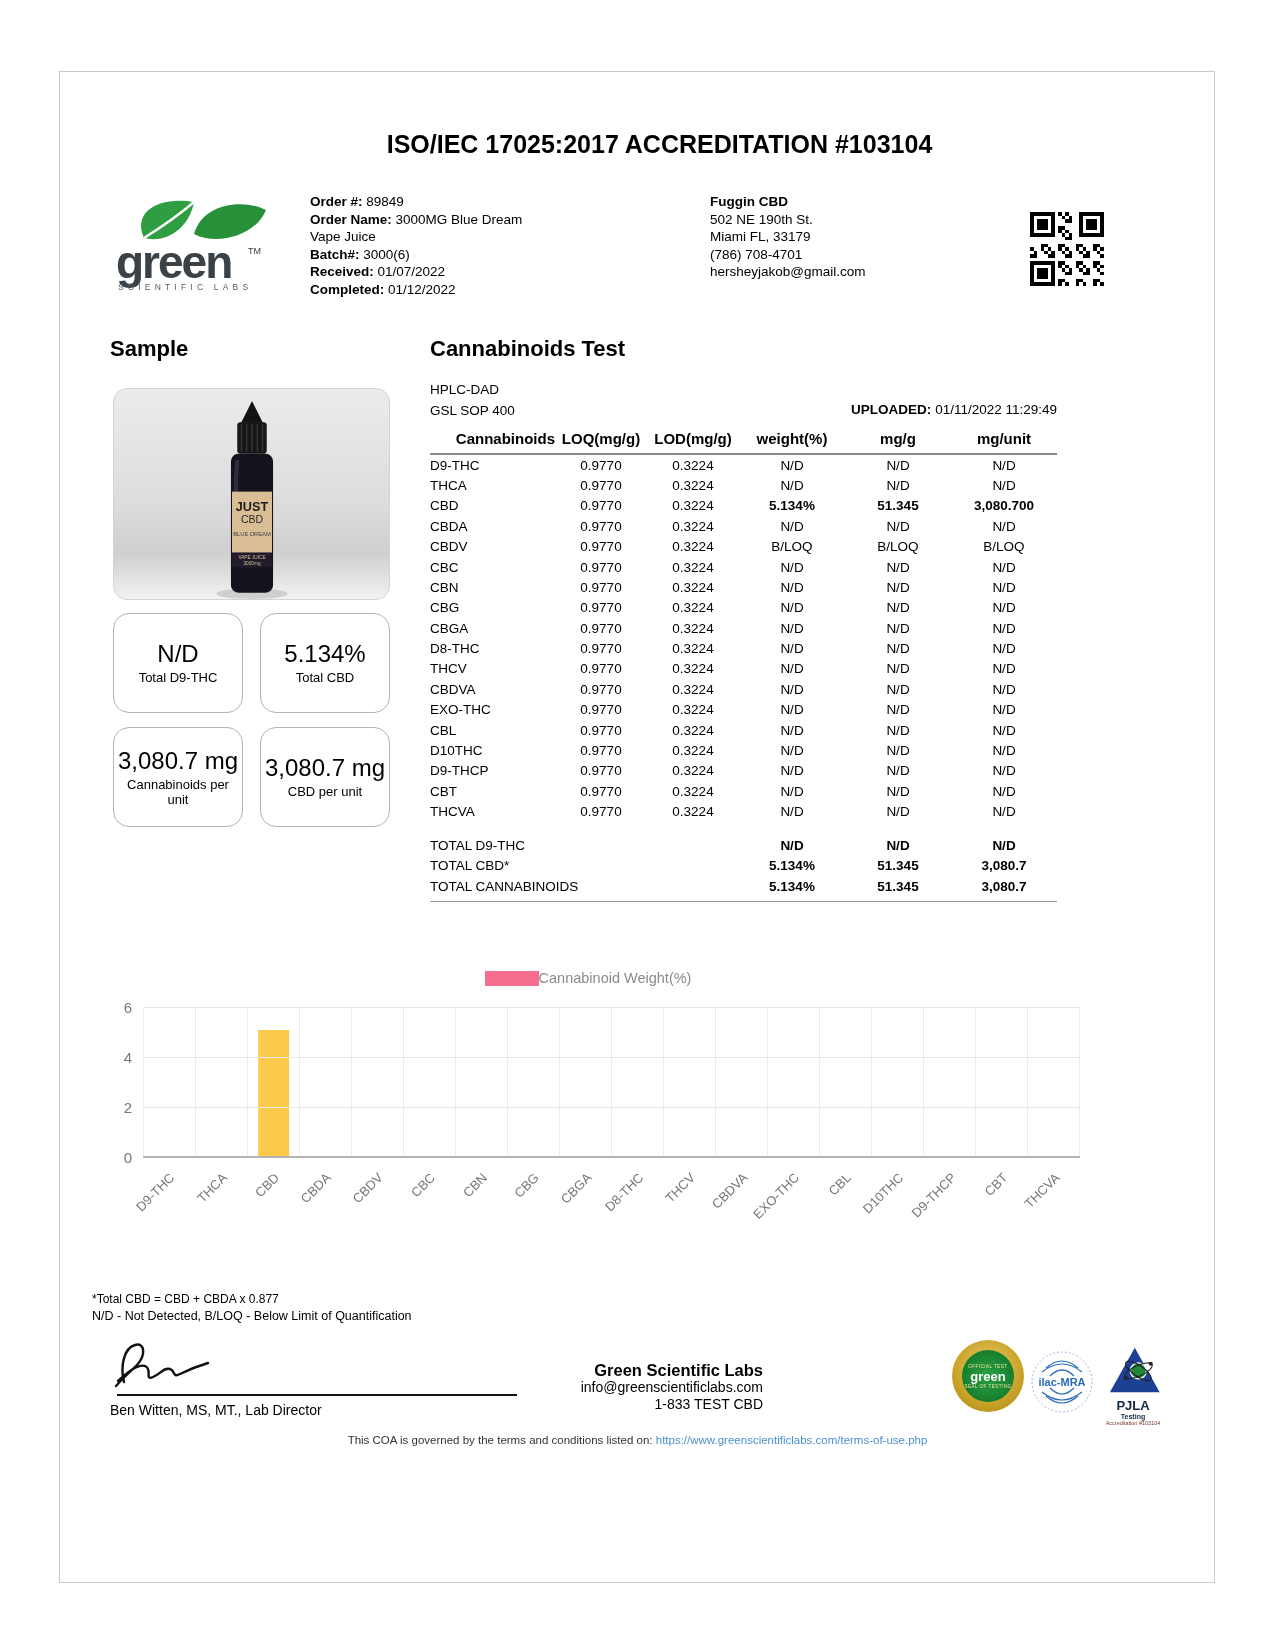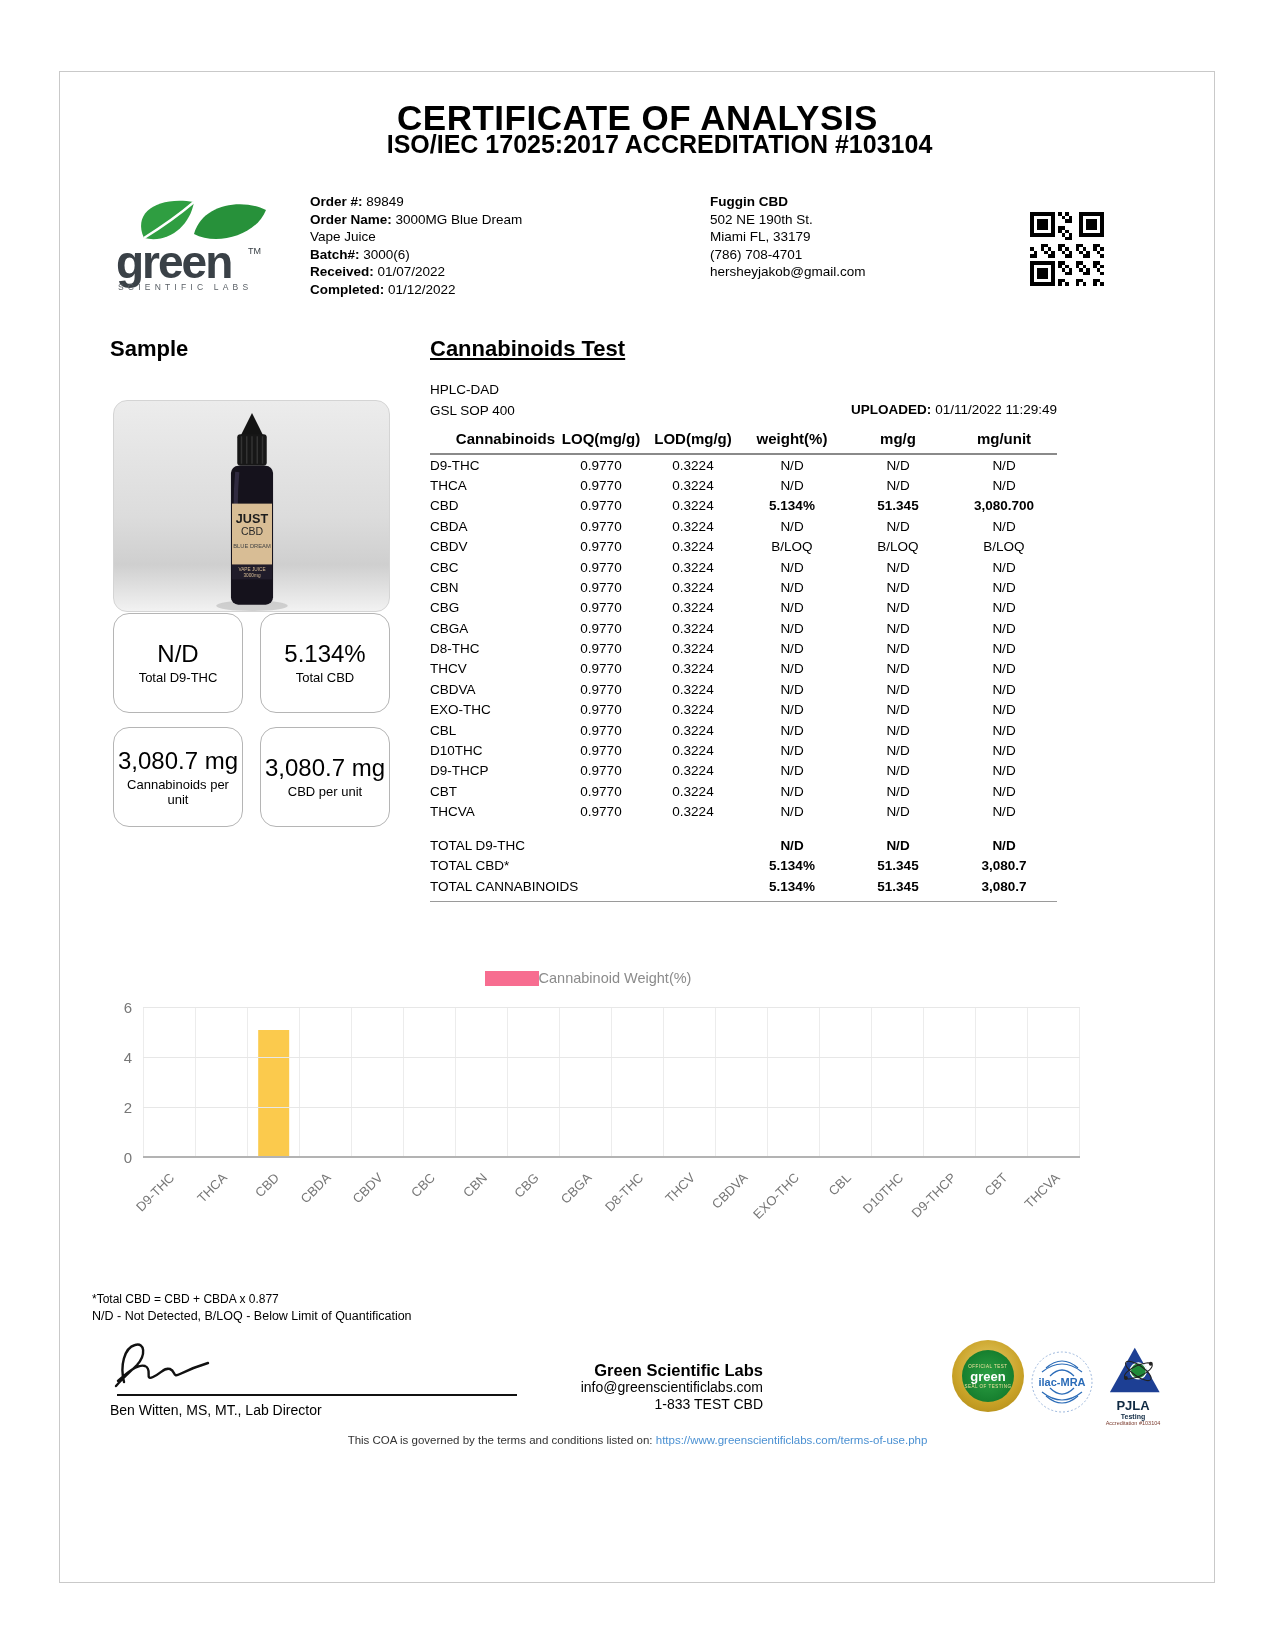--- a/index.html
+++ b/index.html
@@ -16,21 +16,21 @@
   .lab-logo { position:absolute; left:110px; top:192px; width:180px; }
   .order-block { position:absolute; left:310px; top:193px; width:215px; font-size:13.5px; line-height:17.5px; }
   .client-block { position:absolute; left:710px; top:193px; width:240px; font-size:13.5px; line-height:17.5px; }
   .lbl { font-weight:bold; }
   .qr { position:absolute; left:1030px; top:212px; width:74px; height:74px; }
 
   
   .section-heading { position:absolute; font-size:22px; font-weight:bold; }
   .photo { position:absolute; left:113px; top:388px; width:277px; height:212px; border-radius:14px;
            background:linear-gradient(180deg,#ececec 0%,#dcdcdc 55%,#cfcfcf 78%,#f2f2f2 100%);
-           border:1px solid #d4d4d4; display:flex; align-items:flex-end; justify-content:center; overflow:hidden;margin-top:12px; }
+           border:1px solid #d4d4d4; display:flex; align-items:flex-end; justify-content:center; overflow:hidden; }
   .stats { position:absolute; left:113px; top:613px; width:278px; display:grid;
            grid-template-columns:130px 130px; gap:14px 17px; }
   .stat-box { height:100px; border:1.5px solid #b5b5b5; border-radius:16px; background:#fff;
               display:flex; flex-direction:column; align-items:center; justify-content:center; text-align:center; }
   .stat-value { font-size:24px; line-height:26px; }
   .stat-label { font-size:13px; line-height:15px; margin-top:3px; padding:0 6px; }
   .unit-note { position:absolute; left:110px; top:833px; width:250px; font-size:13.5px; line-height:17px; }
 
   
   .method { position:absolute; left:430px; top:382px; font-size:13.5px; }
@@ -89,21 +89,20 @@
 
   .terms { position:absolute; left:0; top:1434px; width:1275px; text-align:center; font-size:11.5px; color:#333; }
   .terms a { color:#4a90d2; text-decoration:none; }
 </style>
 </head>
 <body>
 
 <div class="page">
   <div class="frame"></div>
 
-  <div class="title">CERTIFICATE OF ANALYSIS</div>
   <div class="subtitle">ISO/IEC 17025:2017 ACCREDITATION #103104</div>
 
   <div class="lab-logo">
     <svg width="180" height="100" viewBox="0 0 180 100">
       <path d="M34 46 C22 20 48 4 84 10 C80 34 58 52 34 46 Z" fill="#2f9e41"></path>
       <path d="M84 42 C92 12 132 6 156 18 C146 44 106 54 84 42 Z" fill="#27913a"></path>
       <path d="M84 10 C70 22 50 36 34 46" stroke="#fff" stroke-width="2.4" fill="none"></path>
       <text x="6" y="86" font-size="46" font-weight="bold" fill="#3a4147" letter-spacing="-2">green</text>
       <text x="138" y="62" font-size="9" fill="#3a4147">TM</text>
       <text x="8" y="98" font-size="8.5" fill="#5a6066" letter-spacing="4.2">SCIENTIFIC LABS</text>
@@ -261,21 +260,21 @@
       <div class="stat-box">
         <div class="stat-value">3,080.7 mg</div>
         <div class="stat-label">Cannabinoids per unit</div>
       </div>
       <div class="stat-box">
         <div class="stat-value">3,080.7 mg</div>
         <div class="stat-label">CBD per unit</div>
       </div>
     </div>
 
-  <div class="section-heading" style="left:430px; top:336px;text-decoration:underline;">Cannabinoids Test</div>
+  <div class="section-heading" style="left:430px; top:336px;">Cannabinoids Test</div>
   <div class="method">HPLC-DAD</div>
   <div class="sop">GSL SOP 400</div>
   <div class="uploaded">
     <span class="lbl">UPLOADED:</span> <span>01/11/2022 11:29:49</span>
   </div>
 
   <table class="coa">
     <colgroup>
       <col style="width:125px">
         <col style="width:92px">

